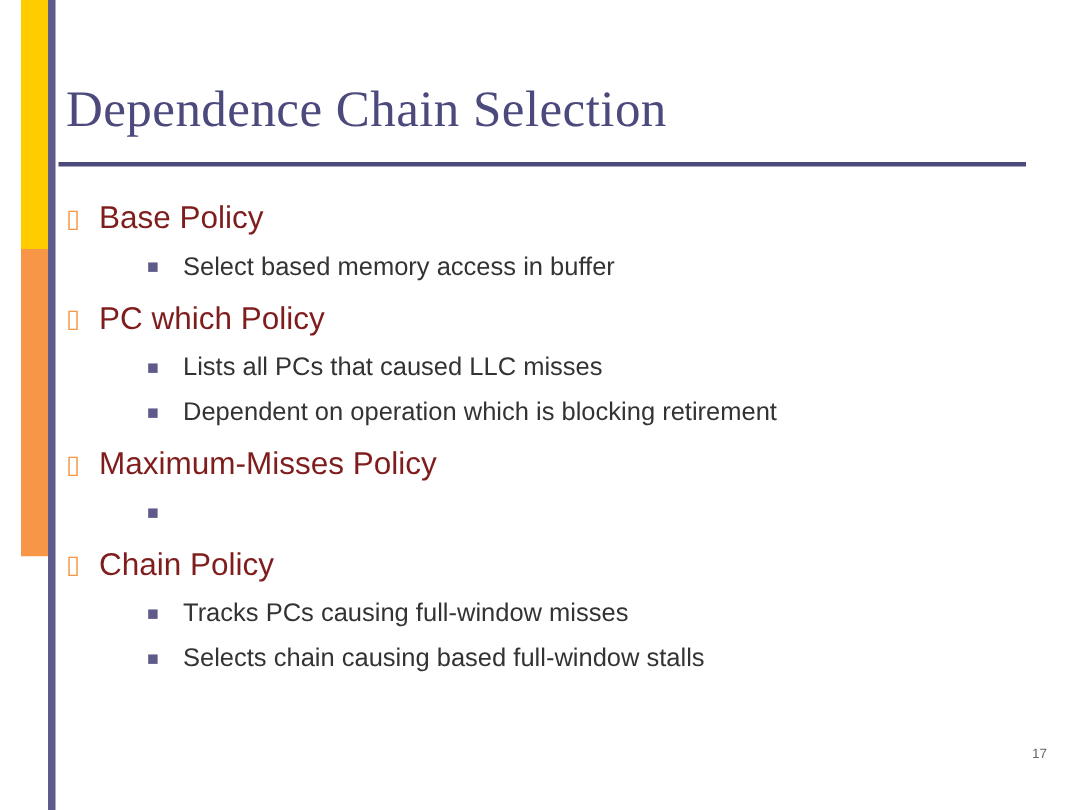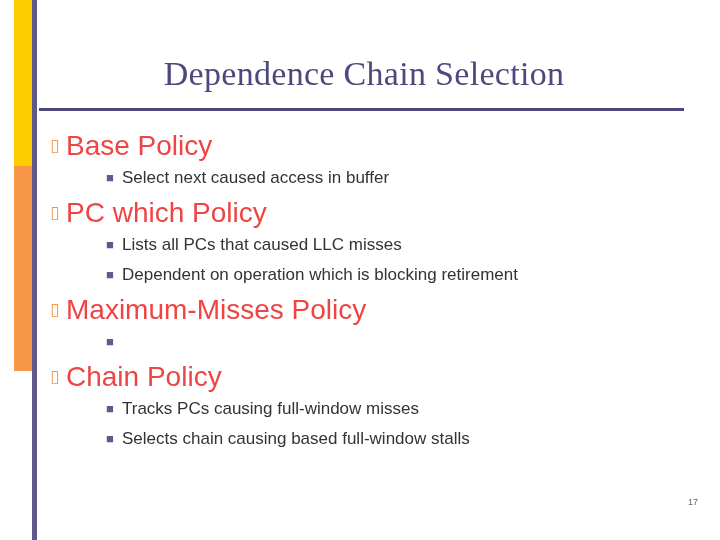--- a/index.html
+++ b/index.html
@@ -11,21 +11,20 @@
     height: 540px;
     background: #ffffff;
     font-family: "Liberation Sans", sans-serif;
     overflow: hidden;
   }
   .slide {
     position: relative;
     width: 720px;
     height: 540px;
     background: #ffffff;
-    text-align: center;
   }
   
   .bar-yellow-top {
     position: absolute;
     left: 14px;
     top: 0;
     width: 18px;
     height: 166px;
     background: #ffcc00;
   }
@@ -89,22 +88,22 @@
   }
   .l1-bullet {
     width: 22px;
     flex: 0 0 22px;
     font-family: "Liberation Serif", serif;
     font-size: 17px;
     color: #f79646;
     line-height: 28px;
   }
   .l1-text {
-    font-size: 28px;
-    color: #ef4444;
+    font-size: 21px;
+    color: #7f1d1d;
     line-height: 28px;
   }
   .l2 {
     position: relative;
     display: flex;
     align-items: flex-start;
     margin-left: 54px;
     margin-top: 5px;
   }
   .l2-bullet {
@@ -146,21 +145,21 @@
 
   <div class="body">
 
     <div class="group">
       <div class="l1">
         <span class="l1-bullet">▯</span>
         <span class="l1-text">Base Policy</span>
       </div>
       <div class="l2">
         <span class="l2-bullet">■</span>
-        <span class="l2-text">Select next caused access in buffer</span>
+        <span class="l2-text">Select based memory access in buffer</span>
       </div>
     </div>
 
     <div class="group">
       <div class="l1">
         <span class="l1-bullet">▯</span>
         <span class="l1-text">PC which Policy</span>
       </div>
       <div class="l2">
         <span class="l2-bullet">■</span>

